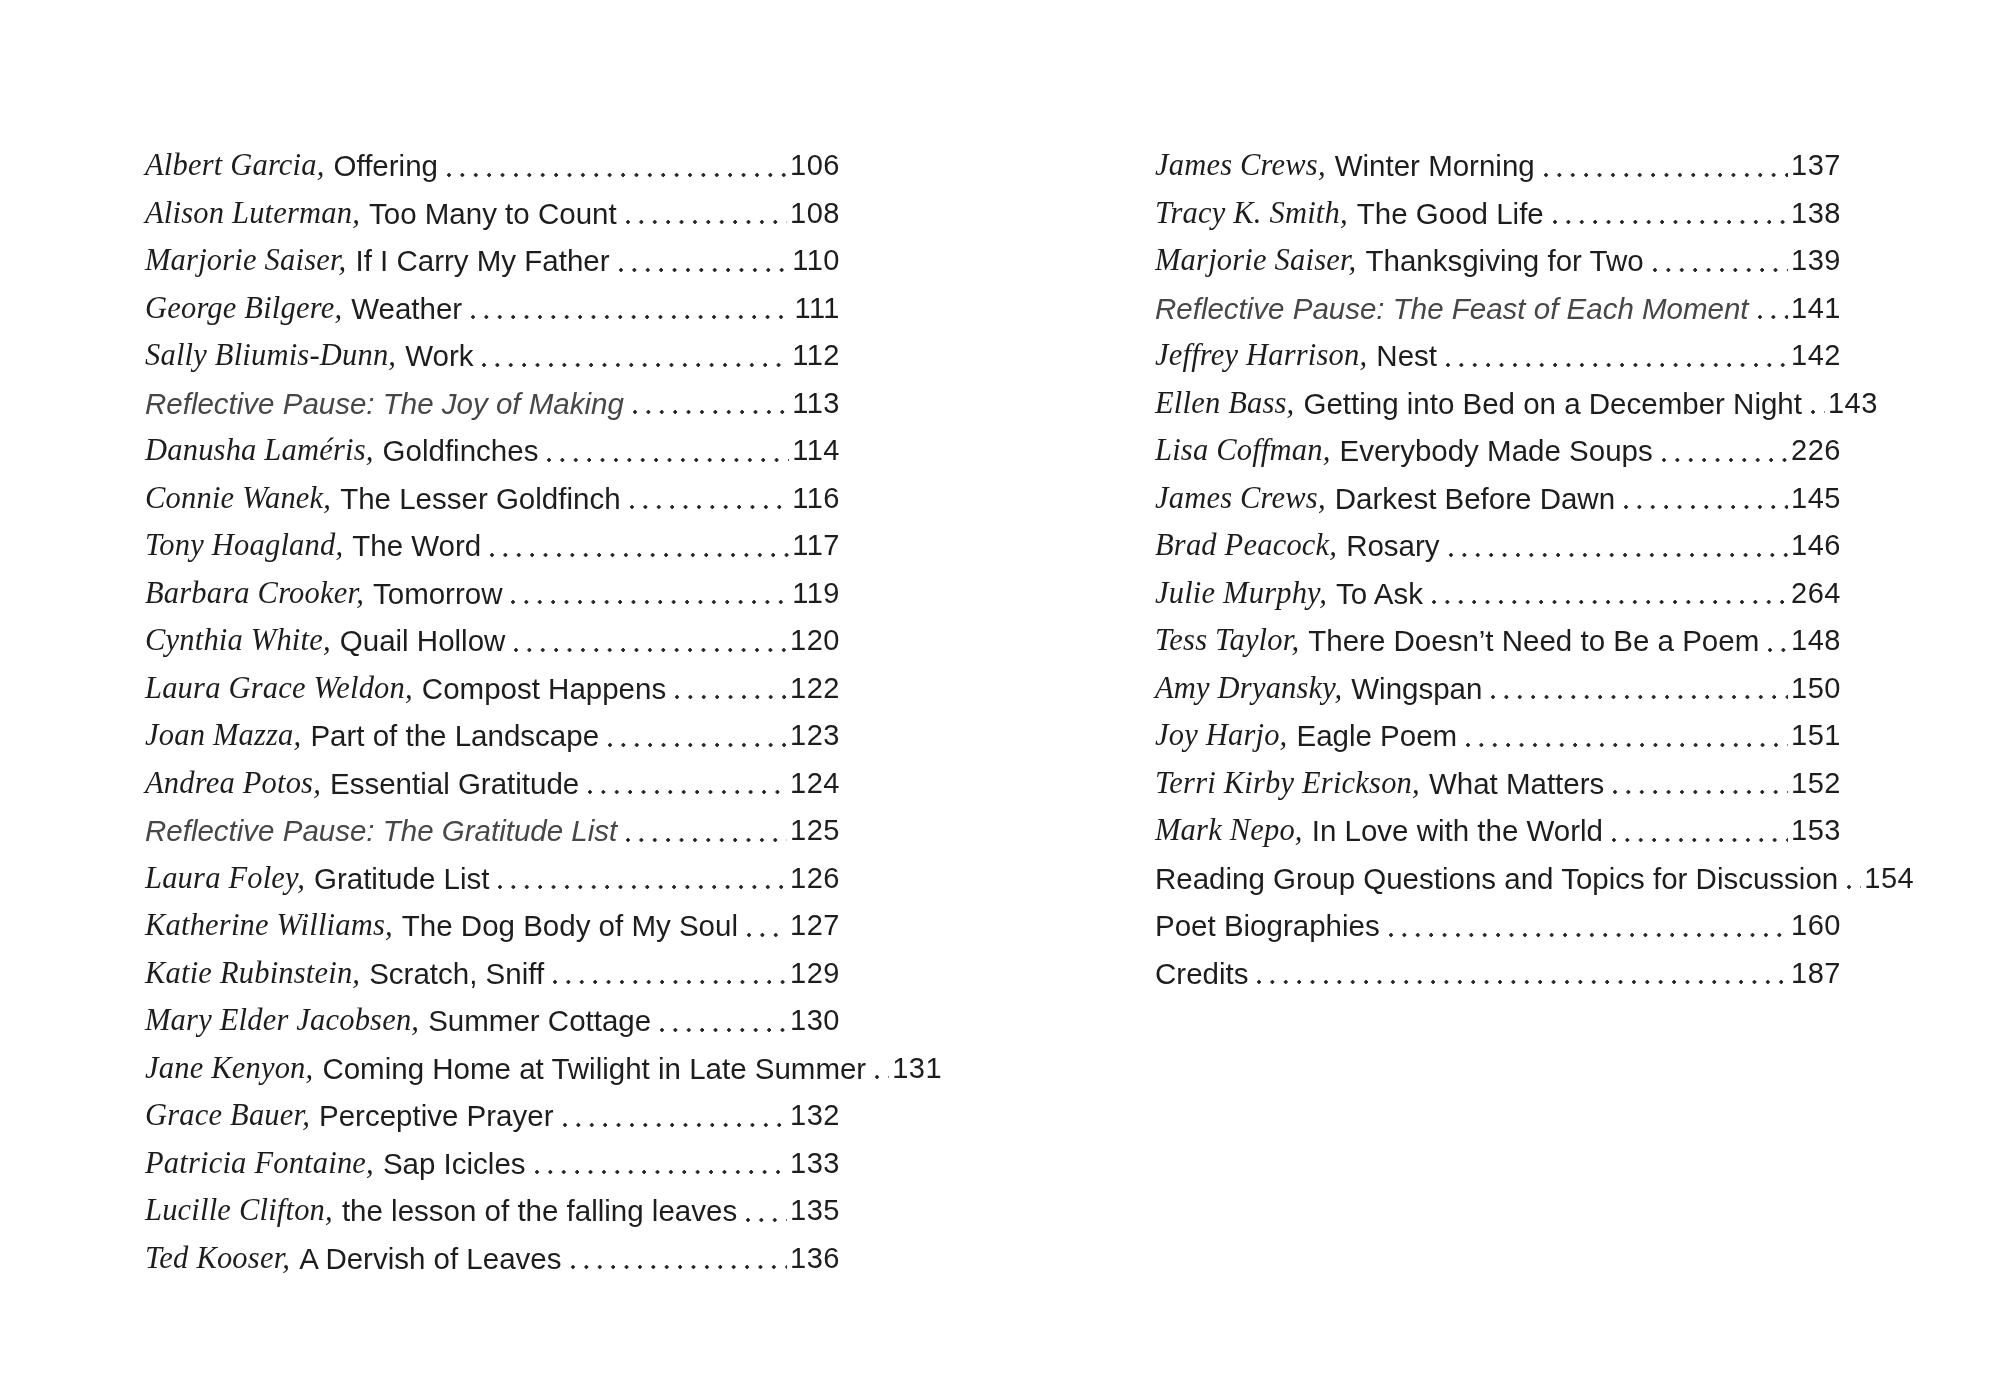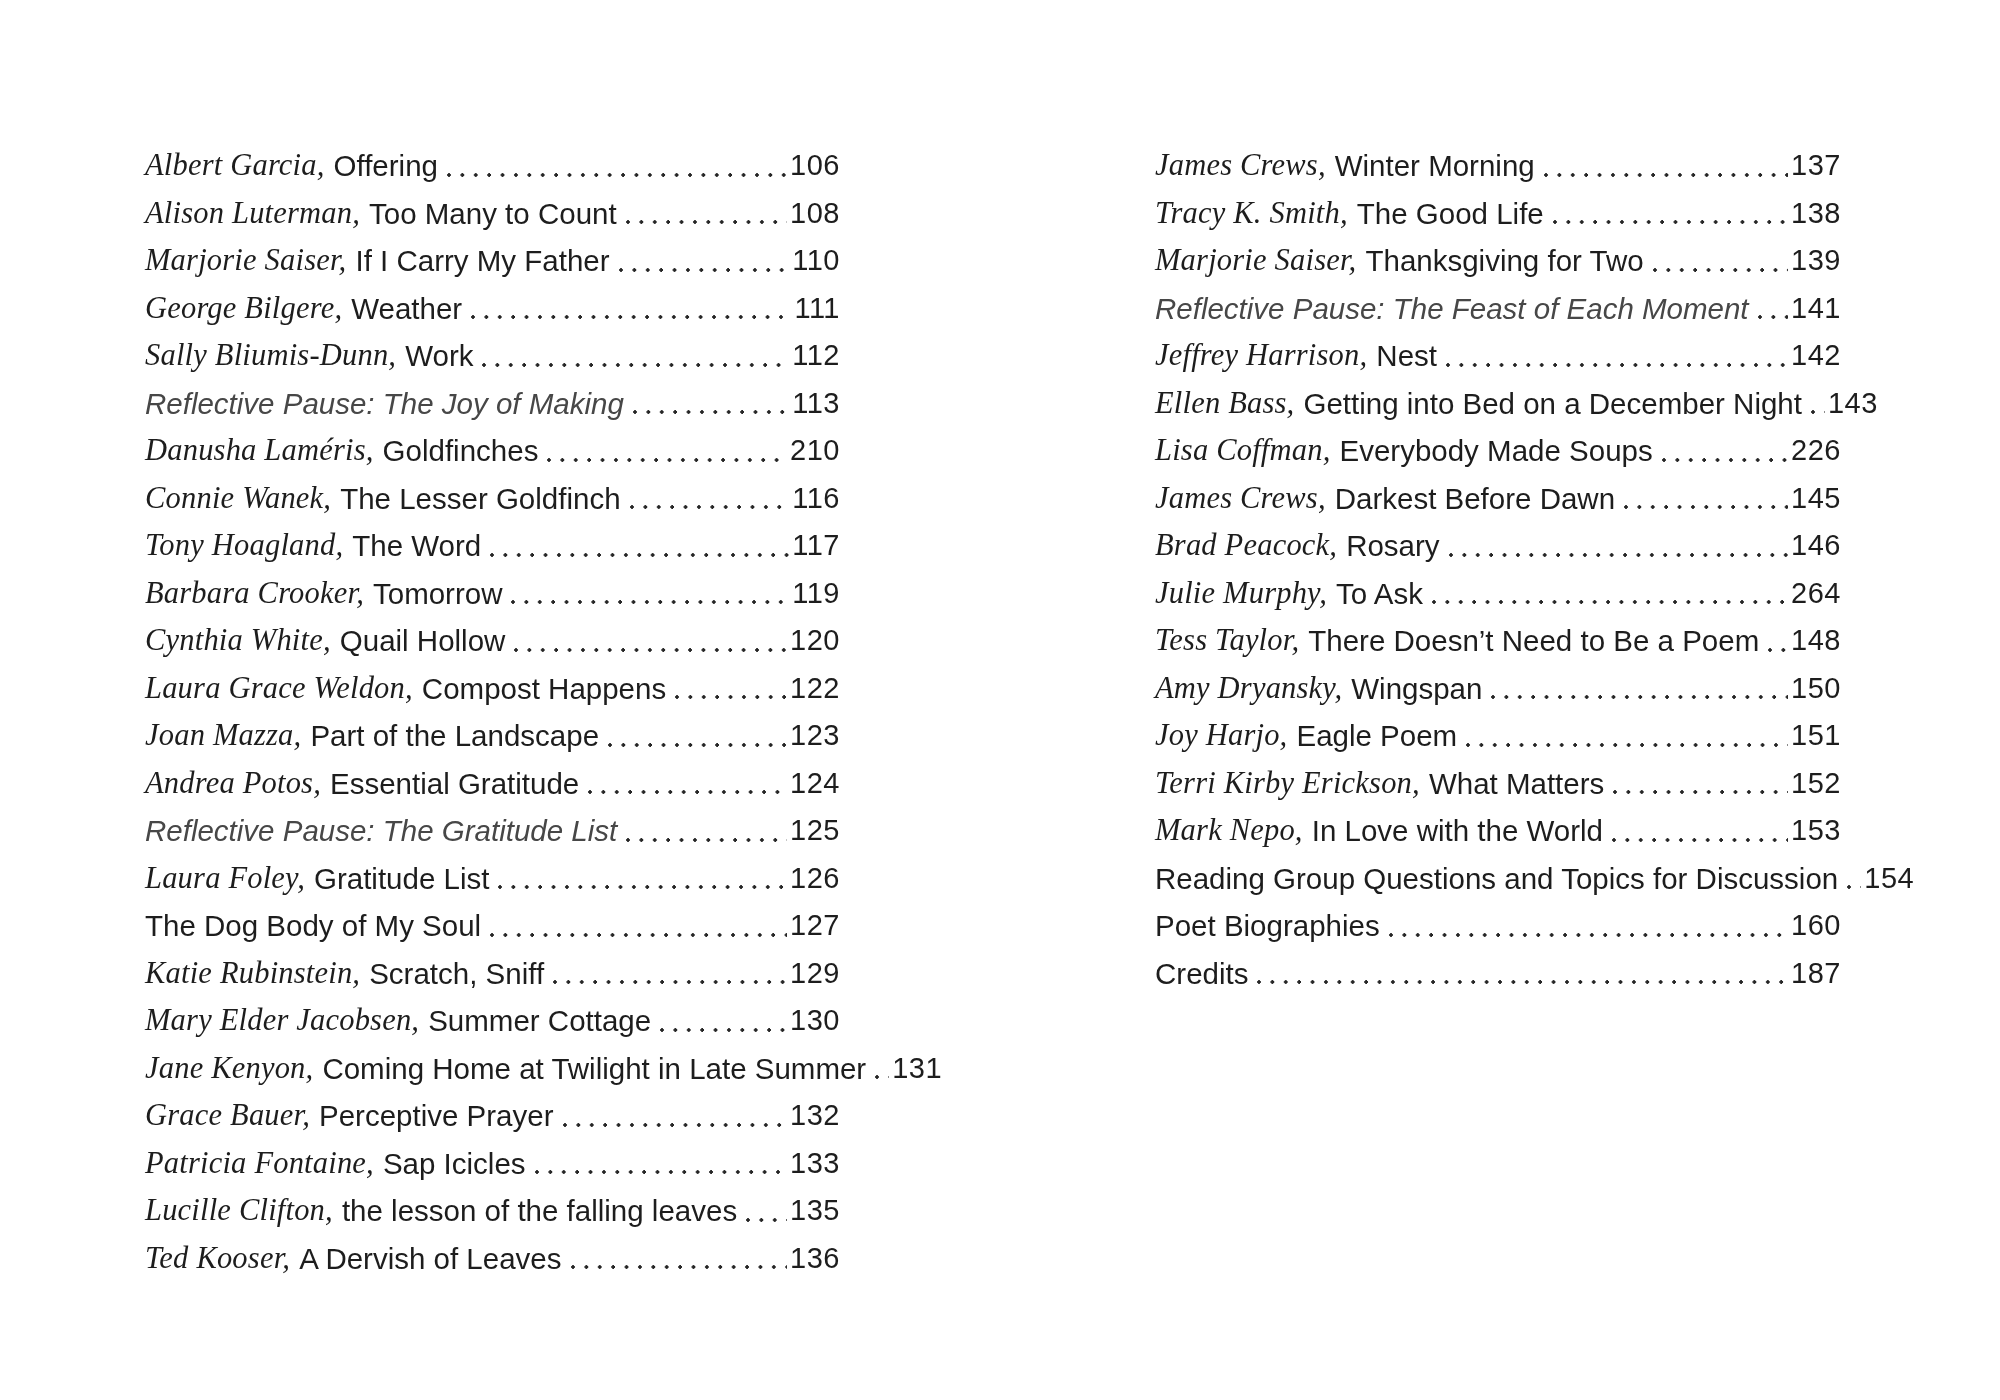--- a/index.html
+++ b/index.html
@@ -100,21 +100,21 @@
     </div>
     <div class="entry reflective">
       <span class="title">Reflective Pause: The Joy of Making</span>
       <span class="dots"></span>
       <span class="pagenum">113</span>
     </div>
     <div class="entry">
       <span class="author">Danusha Laméris,</span>
       <span class="title">Goldfinches</span>
       <span class="dots"></span>
-      <span class="pagenum">210</span>
+      <span class="pagenum">114</span>
     </div>
     <div class="entry">
       <span class="author">Connie Wanek,</span>
       <span class="title">The Lesser Goldfinch</span>
       <span class="dots"></span>
       <span class="pagenum">116</span>
     </div>
     <div class="entry">
       <span class="author">Tony Hoagland,</span>
       <span class="title">The Word</span>
@@ -156,20 +156,21 @@
       <span class="dots"></span>
       <span class="pagenum">125</span>
     </div>
     <div class="entry">
       <span class="author">Laura Foley,</span>
       <span class="title">Gratitude List</span>
       <span class="dots"></span>
       <span class="pagenum">126</span>
     </div>
     <div class="entry">
+      <span class="author">Katherine Williams,</span>
       <span class="title">The Dog Body of My Soul</span>
       <span class="dots"></span>
       <span class="pagenum">127</span>
     </div>
     <div class="entry">
       <span class="author">Katie Rubinstein,</span>
       <span class="title">Scratch, Sniff</span>
       <span class="dots"></span>
       <span class="pagenum">129</span>
     </div>

